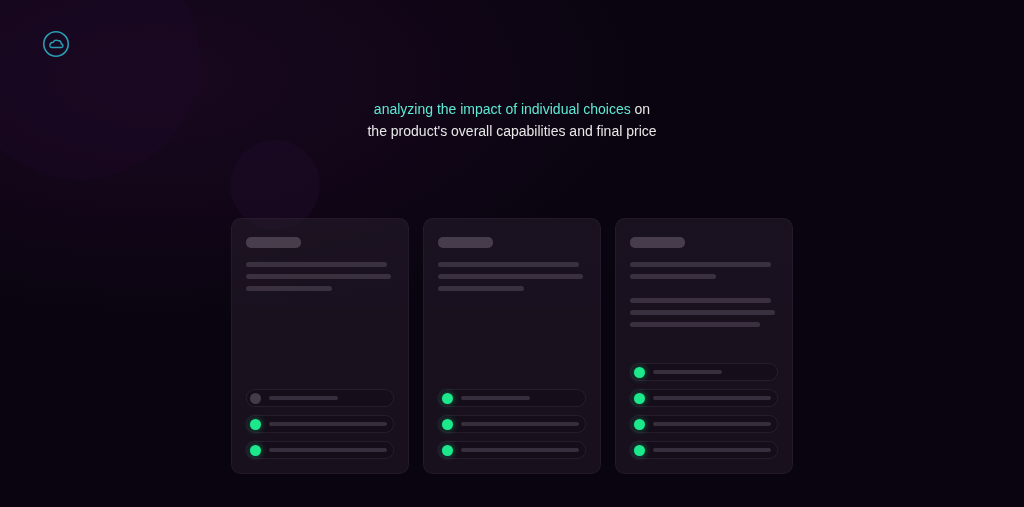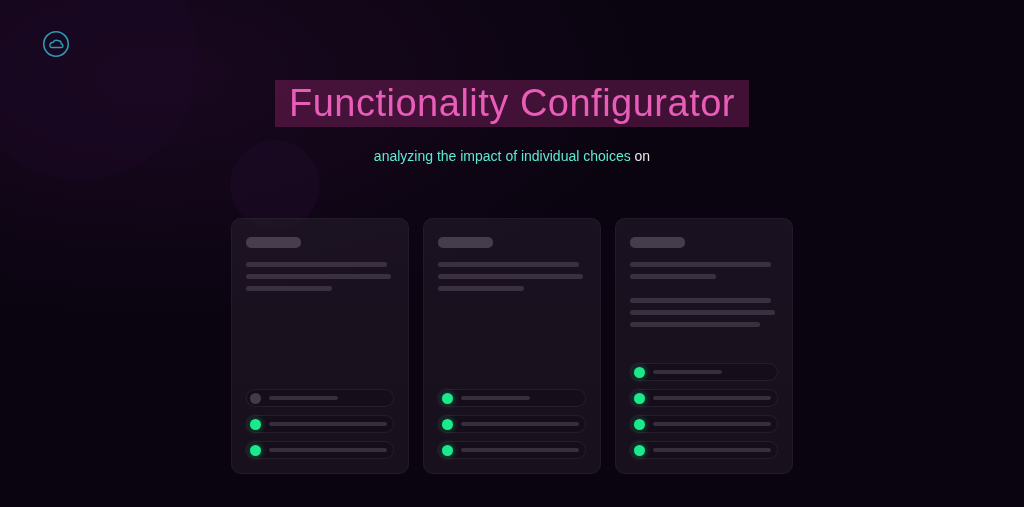--- a/index.html
+++ b/index.html
@@ -132,23 +132,23 @@
 <div class="bg-circle-2"></div>
 
 <div class="logo">
   <svg viewBox="0 0 32 32">
     <circle cx="16" cy="16" r="14" fill="none" stroke="#2a9db5" stroke-width="1.8"></circle>
     <path d="M 9 18 Q 9 14 13 14 Q 14 11 18 12 Q 22 12 22 16 Q 24 16 24 18 Q 24 20 22 20 L 11 20 Q 9 20 9 18 Z" fill="none" stroke="#2a9db5" stroke-width="1.6" stroke-linejoin="round"></path>
   </svg>
 </div>
 
 <div class="hero">
-  <div class="title">Functionality Configurator</div>
   <div class="subtitle">
     <span class="highlight">analyzing the impact of individual choices</span><span> on</span><br>
+    <span>the product's overall capabilities and final price</span>
   </div>
 </div>
 
 <div class="cards" id="cards-root">
     <div class="card">
       <div class="sk-title"></div>
       <div class="sk-block">
         <div class="sk-line w1"></div>
         <div class="sk-line w2"></div>
         <div class="sk-line w3"></div>

